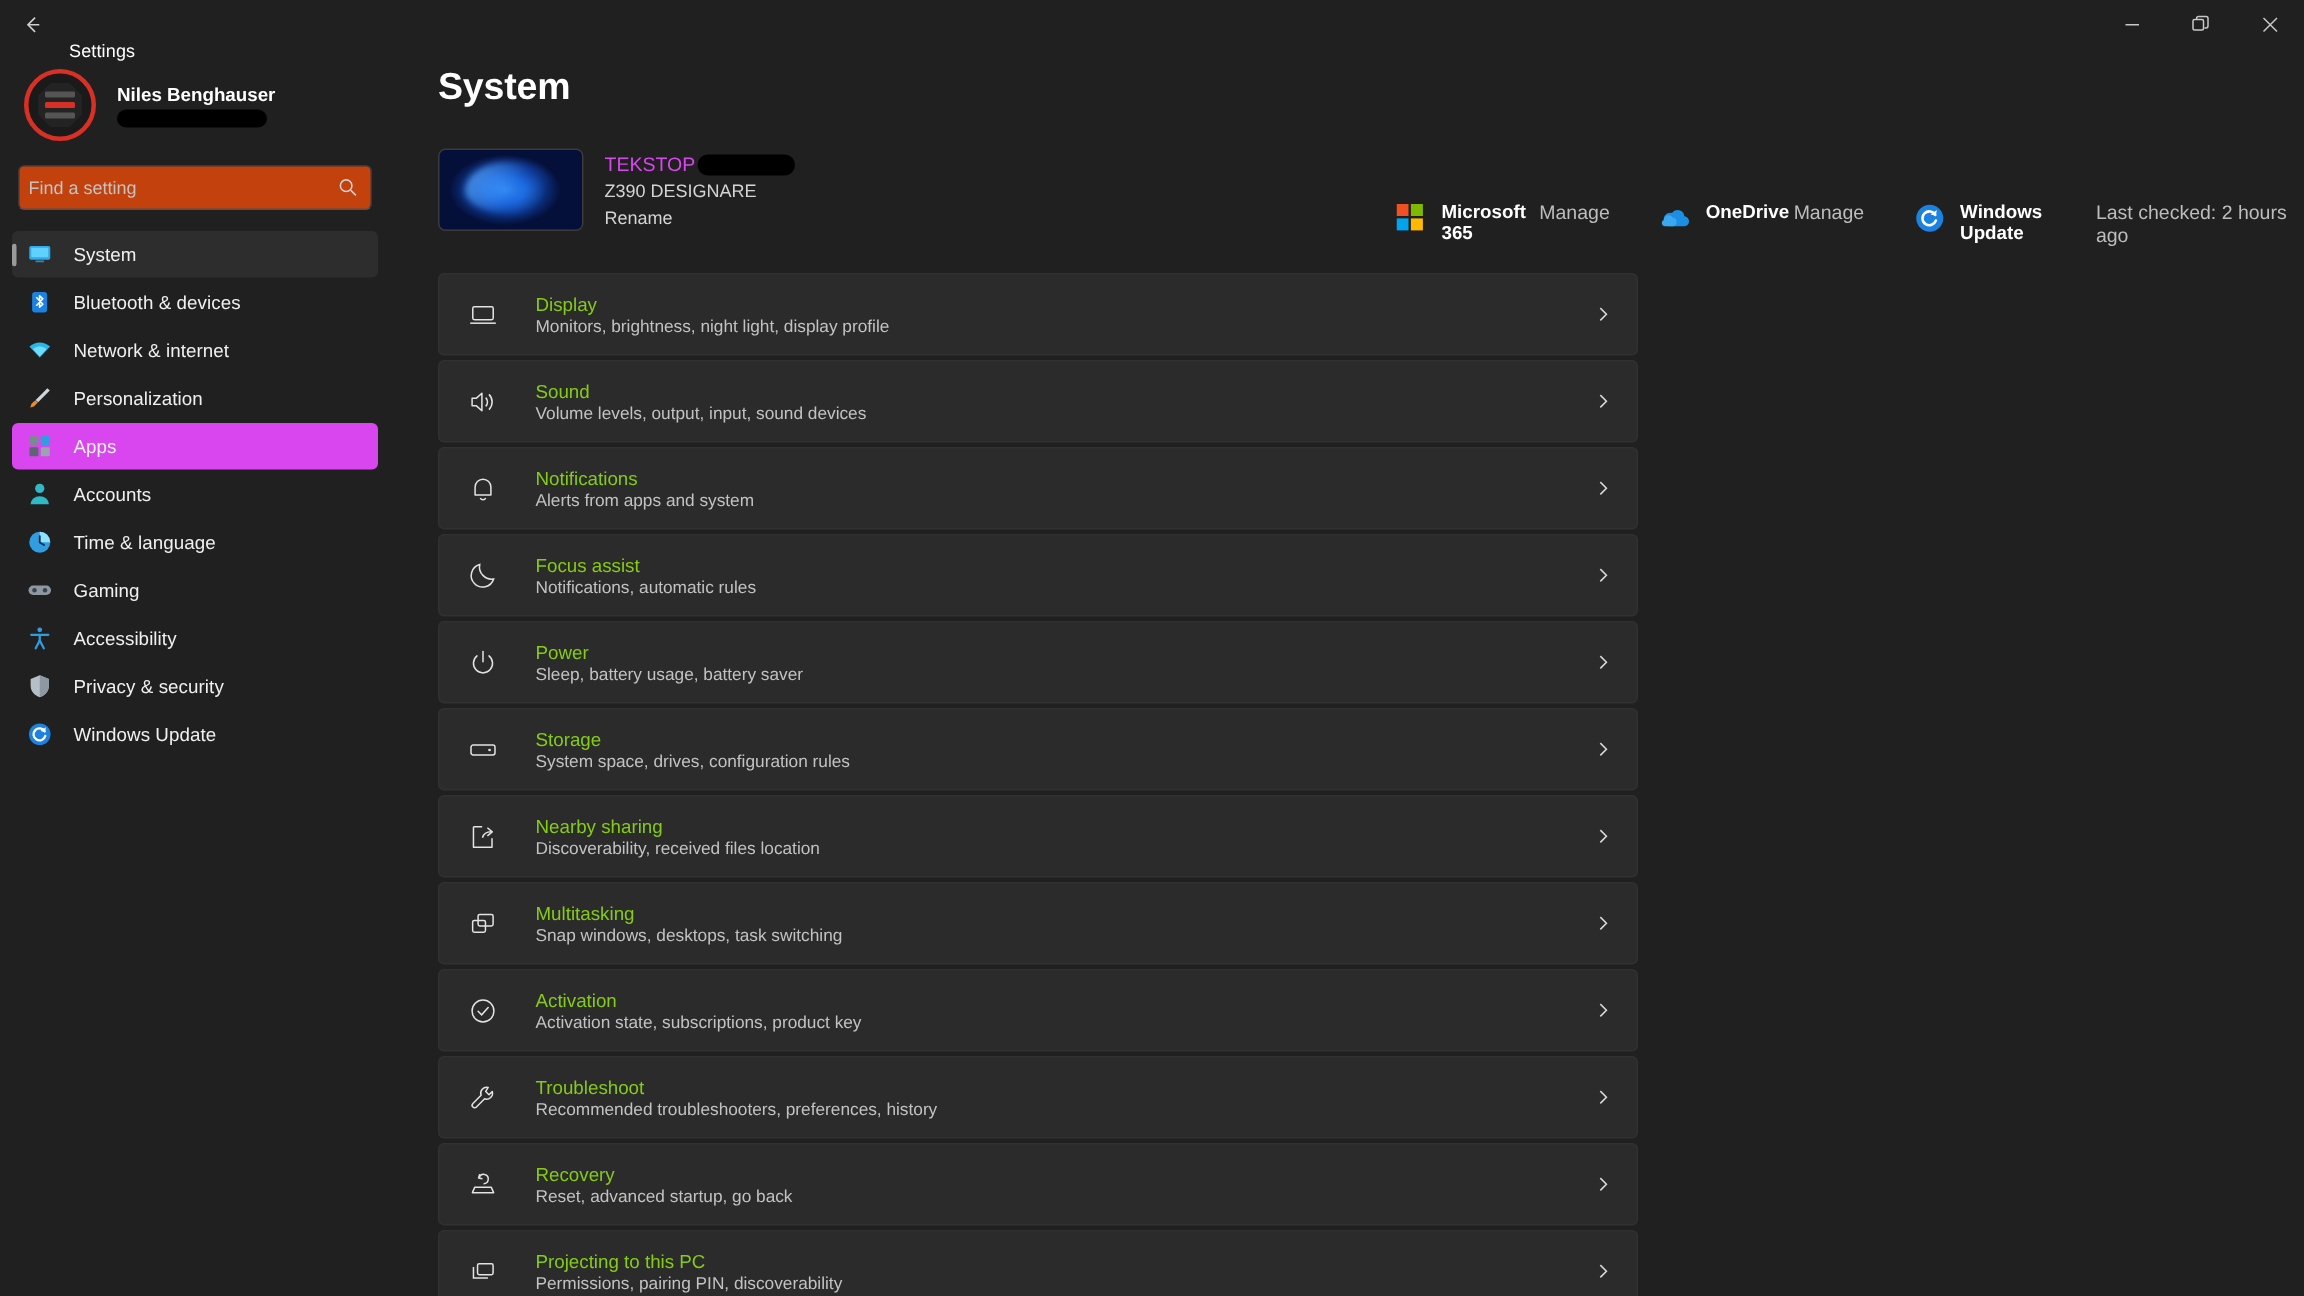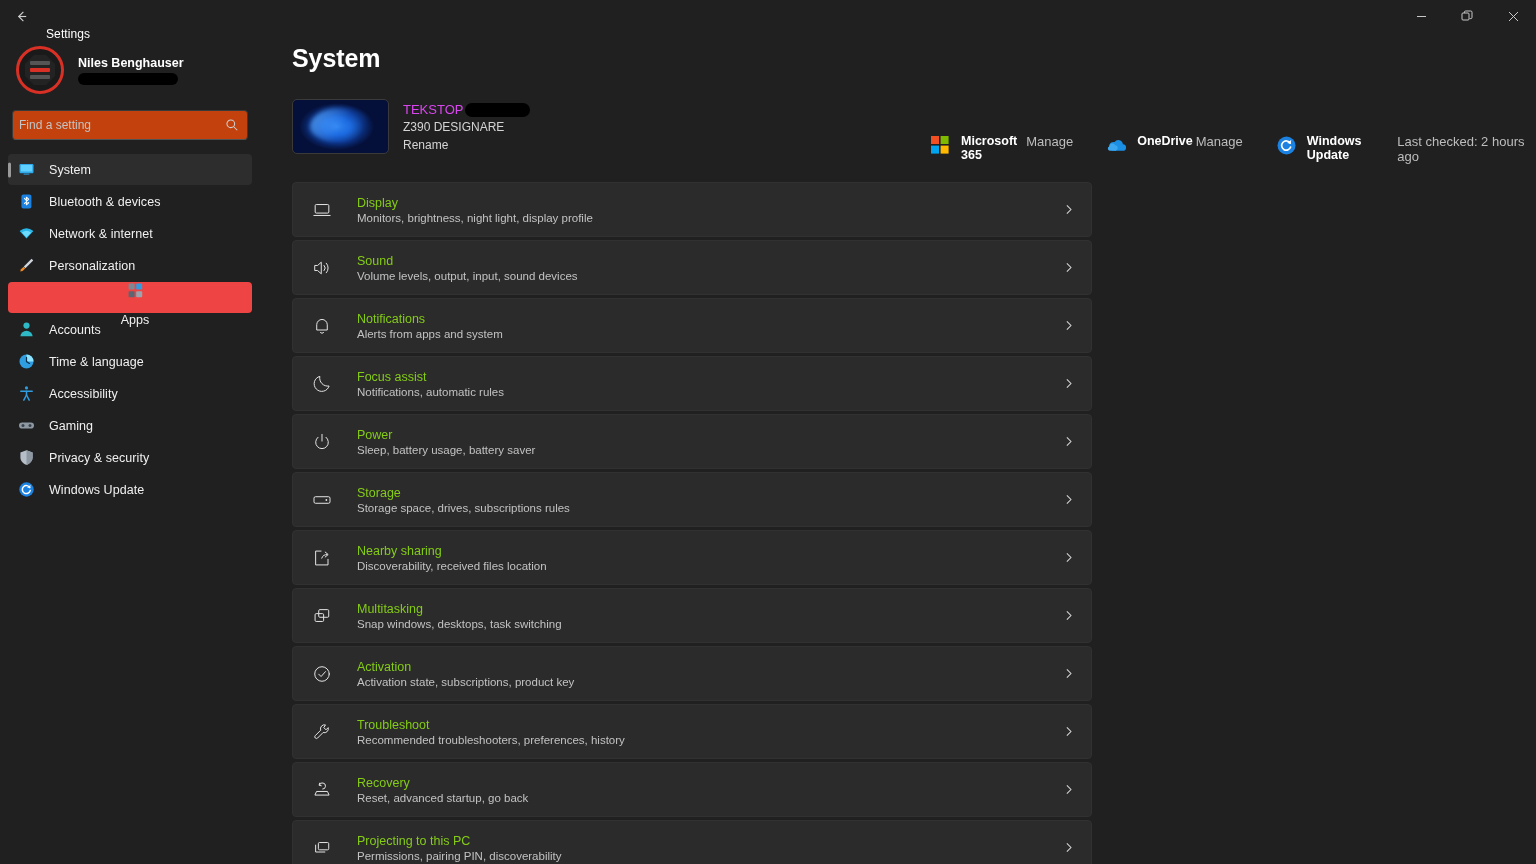--- a/index.html
+++ b/index.html
@@ -96,21 +96,21 @@
 
   .nav { display: flex; flex-direction: column; gap: 1px; margin-top: 2px; }
   .nav-item {
     height: 31px; border-radius: 4px;
     display: flex; align-items: center;
     padding-left: 10px; gap: 14px;
     position: relative;
     color: #f0f0f0;
   }
   .nav-item.selected { background: #2d2d2d; }
-  .nav-item.hover { background: #ef4444; flex-direction: column; }
+  .nav-item.hover { background: #d946ef; }
   .nav-item.selected::before {
     content: ""; position: absolute; left: 0; top: 50%;
     transform: translateY(-50%);
     width: 3px; height: 15px; border-radius: 2px;
     background: #9a9a9a;
   }
   .nav-icon {
     width: 17px; height: 17px; flex: 0 0 17px;
     display: flex; align-items: center; justify-content: center;
   }
@@ -333,40 +333,40 @@
               <circle cx="8.5" cy="8.5" r="7" fill="#2f9de0"></circle>
               <path d="M8.5 1.5 A7 7 0 0 1 15.5 8.5 L8.5 8.5 Z" fill="#8fe3ff"></path>
               <path d="M8.5 4.4 V8.6 L11.4 10.4" stroke="#0b2f4a" stroke-width="1.2" fill="none" stroke-linecap="round"></path>
             </svg>
         </span>
         <span class="nav-label">Time &amp; language</span>
       </div>
 
       <div class="nav-item">
         <span class="nav-icon">
+          <svg width="17" height="17" viewBox="0 0 17 17">
+              <rect x="1" y="5.4" width="15" height="6.2" rx="3.1" fill="#8d98a3"></rect>
+              <circle cx="5" cy="8.5" r="1.5" fill="#3a434d"></circle>
+              <circle cx="12" cy="8.5" r="1.5" fill="#3a434d"></circle>
+            </svg>
+        </span>
+        <span class="nav-label">Gaming</span>
+      </div>
+
+      <div class="nav-item">
+        <span class="nav-icon">
           <svg width="17" height="17" viewBox="0 0 17 17" stroke="#2f9de0" fill="none" stroke-width="1.5" stroke-linecap="round">
               <circle cx="8.5" cy="2.9" r="1.6" fill="#2f9de0" stroke="none"></circle>
               <path d="M2.8 6.2 H14.2"></path>
               <path d="M8.5 6.2 V10"></path>
               <path d="M8.5 10 L5.8 15.2"></path>
               <path d="M8.5 10 L11.2 15.2"></path>
             </svg>
         </span>
         <span class="nav-label">Accessibility</span>
-      </div>
-
-      <div class="nav-item">
-        <span class="nav-icon">
-          <svg width="17" height="17" viewBox="0 0 17 17">
-              <rect x="1" y="5.4" width="15" height="6.2" rx="3.1" fill="#8d98a3"></rect>
-              <circle cx="5" cy="8.5" r="1.5" fill="#3a434d"></circle>
-              <circle cx="12" cy="8.5" r="1.5" fill="#3a434d"></circle>
-            </svg>
-        </span>
-        <span class="nav-label">Gaming</span>
       </div>
 
       <div class="nav-item">
         <span class="nav-icon">
           <svg width="17" height="17" viewBox="0 0 17 17">
               <path d="M8.5 1.2 L14.6 3.6 V8.2 C14.6 12 11.8 14.8 8.5 15.8 C5.2 14.8 2.4 12 2.4 8.2 V3.6 Z" fill="#b6bfc8"></path>
               <path d="M8.5 1.2 L14.6 3.6 V8.2 C14.6 12 11.8 14.8 8.5 15.8 Z" fill="#8d98a3"></path>
             </svg>
         </span>
         <span class="nav-label">Privacy &amp; security</span>
@@ -497,21 +497,21 @@
 
         <div class="setting-row">
           <span class="row-icon">
             <svg width="20" height="20" viewBox="0 0 22 22" fill="none" stroke="currentColor" stroke-width="1.1">
                 <rect x="2.2" y="7.4" width="17.6" height="7.2" rx="1.6"></rect>
                 <circle cx="15.8" cy="11" r="1" fill="currentColor" stroke="none"></circle>
               </svg>
           </span>
           <span class="row-text">
             <span class="row-title">Storage</span>
-            <span class="row-sub">Storage space, drives, subscriptions rules</span>
+            <span class="row-sub">System space, drives, configuration rules</span>
           </span>
           <span class="row-chevron">
             <svg width="13" height="13" viewBox="0 0 16 16" fill="none" stroke="currentColor" stroke-width="1.3">
                 <path d="M6 3 L11 8 L6 13"></path>
               </svg>
           </span>
         </div>
 
         <div class="setting-row">
           <span class="row-icon">

